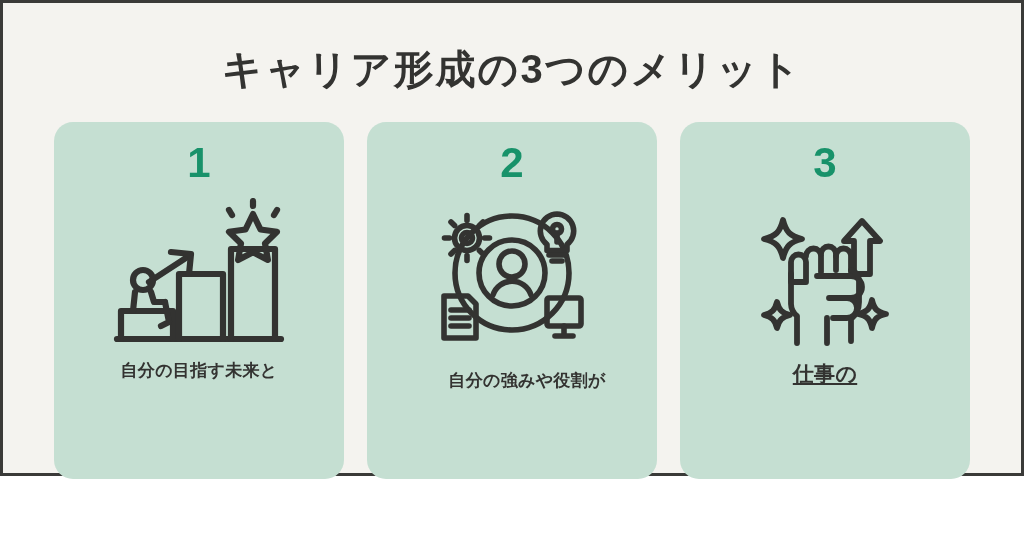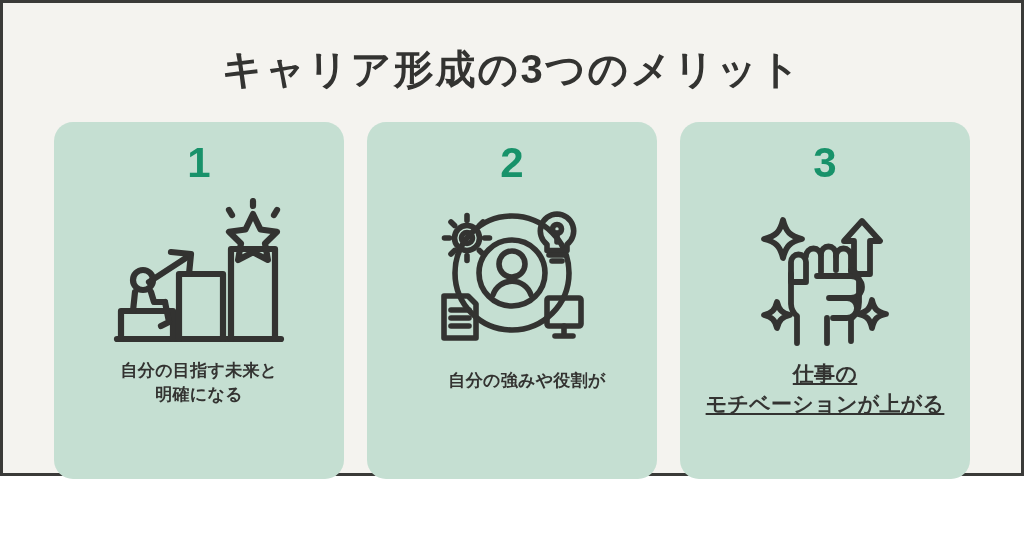--- a/index.html
+++ b/index.html
@@ -138,21 +138,20 @@
           <path d="M140 16 L147.5 31.5 L164 33.8 L152 45.4 L154.9 62 L140 54.2 L125.1 62 L128 45.4 L116 33.8 L132.5 31.5 Z"></path>
 
           <line x1="140" y1="3" x2="140" y2="8"></line>
           <line x1="116" y1="12" x2="119" y2="17"></line>
           <line x1="164" y1="12" x2="161" y2="17"></line>
         </svg>
       </div>
 
       <div class="card-caption">
         <span class="ln">自分の目指す未来と</span>
-        <span class="ln">明確になる</span>
       </div>
     </div>
 
     <div class="card" id="card-2">
       <div class="card-number">2</div>
 
       <div class="card-icon">
         <svg width="150" height="142" viewBox="0 0 150 142" fill="none" stroke="#333331" stroke-width="5.6" stroke-linecap="round" stroke-linejoin="round">
 
           <circle cx="75" cy="71" r="57"></circle>
@@ -221,18 +220,17 @@
           <path d="M26 22 C29 34 33 38 45 41 C33 44 29 48 26 60 C23 48 19 44 7 41 C19 38 23 34 26 22 Z"></path>
 
           <path d="M20 104 C22 112 25 115 33 117 C25 119 22 122 20 130 C18 122 15 119 7 117 C15 115 18 112 20 104 Z"></path>
 
           <path d="M115 102 C117 111 120 114 129 116 C120 118 117 121 115 130 C113 121 110 118 101 116 C110 114 113 111 115 102 Z"></path>
         </svg>
       </div>
 
       <div class="card-caption">
         <span class="ln">仕事の</span>
-        <span class="ln">モチベーションが上がる</span>
       </div>
     </div>
 
   </div>
 </div>
 
 </body></html>

